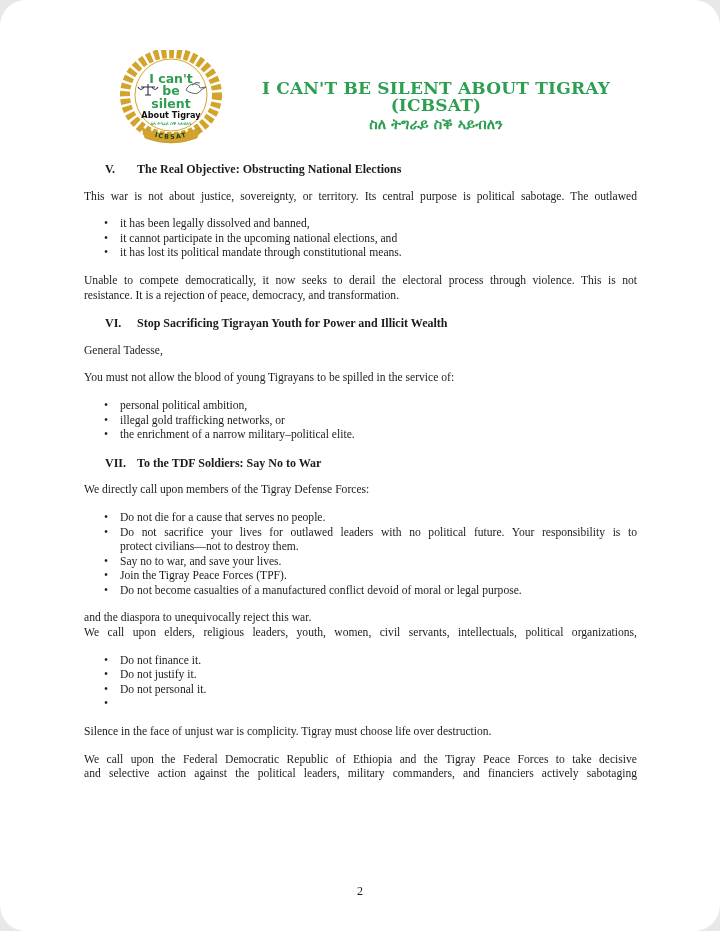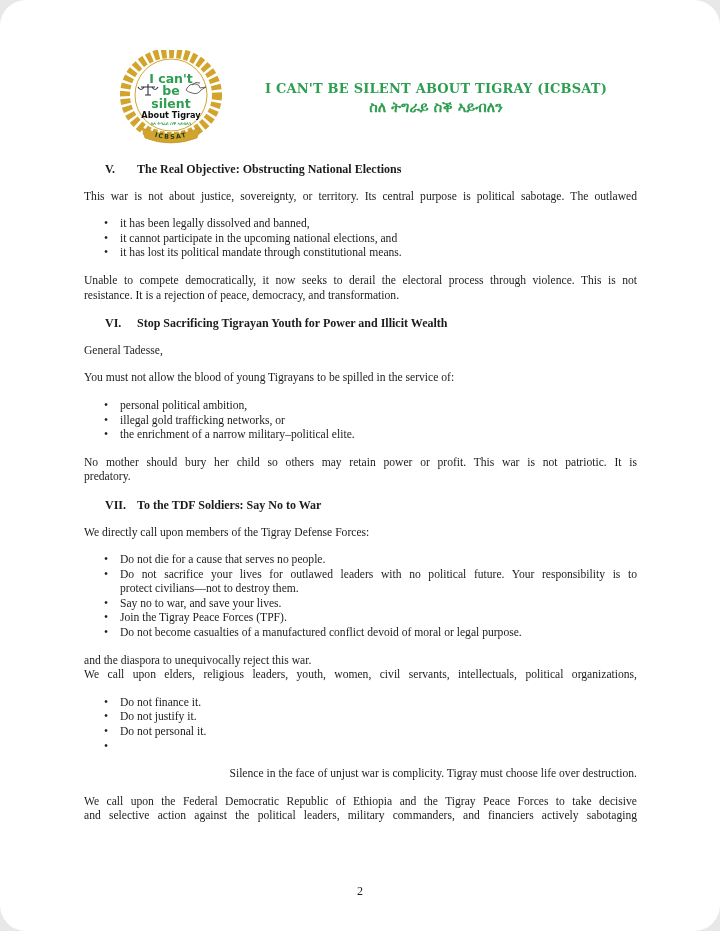--- a/index.html
+++ b/index.html
@@ -8,36 +8,36 @@
     font-family:"Liberation Serif", serif;color:#1c1c1c;overflow:hidden;
     margin:0 auto;
     border-radius:26px;
   }
   
   .logo{position:absolute;left:110px;top:50px;width:122px;height:96px;}
   .masthead-text{
     position:absolute;left:248px;top:80px;width:376px;text-align:center;
   }
   .masthead-title{
-    font-family:"DejaVu Serif", serif;font-weight:bold;font-size:13px;
+    font-family:"DejaVu Serif", serif;font-weight:bold;font-size:17px;
     letter-spacing:0.2px;line-height:17px;
   }
   .masthead-amharic{
     font-family:"DejaVu Sans", sans-serif;font-weight:bold;font-size:14.5px;
     line-height:18px;margin-top:1px;
   }
   
   .content{
     position:absolute;left:84px;top:162px;width:553px;
     font-size:11.6px;line-height:14.6px;
   }
   .h{display:flex;font-weight:bold;font-size:12px;margin:13px 0;}
   .h .num{margin-left:21px;width:32px;flex:0 0 32px;}
   .p{margin:13px 0;}
-  .p.tight{margin-top:0;text-align:right;}
+  .p.tight{margin-top:0;}
   .line{min-height:14.6px;}
   .line.j{text-align:justify;text-align-last:justify;}
   ul.bullets{list-style:none;margin:13px 0;padding:0;}
   ul.bullets li{display:flex;}
   .dot{flex:0 0 16px;margin-left:20px;}
   .btext{flex:1;}
   
   .footer-num{
     position:absolute;left:0;top:884px;width:720px;text-align:center;
     font-size:12px;
@@ -140,24 +140,20 @@
             <div class="line">illegal gold trafficking networks, or</div>
           </span>
         </li>
         <li>
           <span class="dot">•</span>
           <span class="btext">
             <div class="line">the enrichment of a narrow military–political elite.</div>
           </span>
         </li>
       </ul>
-      <div class="p">
-        <div class="line j">No mother should bury her child so others may retain power or profit. This war is not patriotic. It is</div>
-        <div class="line">predatory.</div>
-      </div>
       <div class="h">
         <span class="num">VII.</span>
         <span class="ht">To the TDF Soldiers: Say No to War</span>
       </div>
       <div class="p">
         <div class="line">We directly call upon members of the Tigray Defense Forces:</div>
       </div>
       <ul class="bullets">
         <li>
           <span class="dot">•</span>

